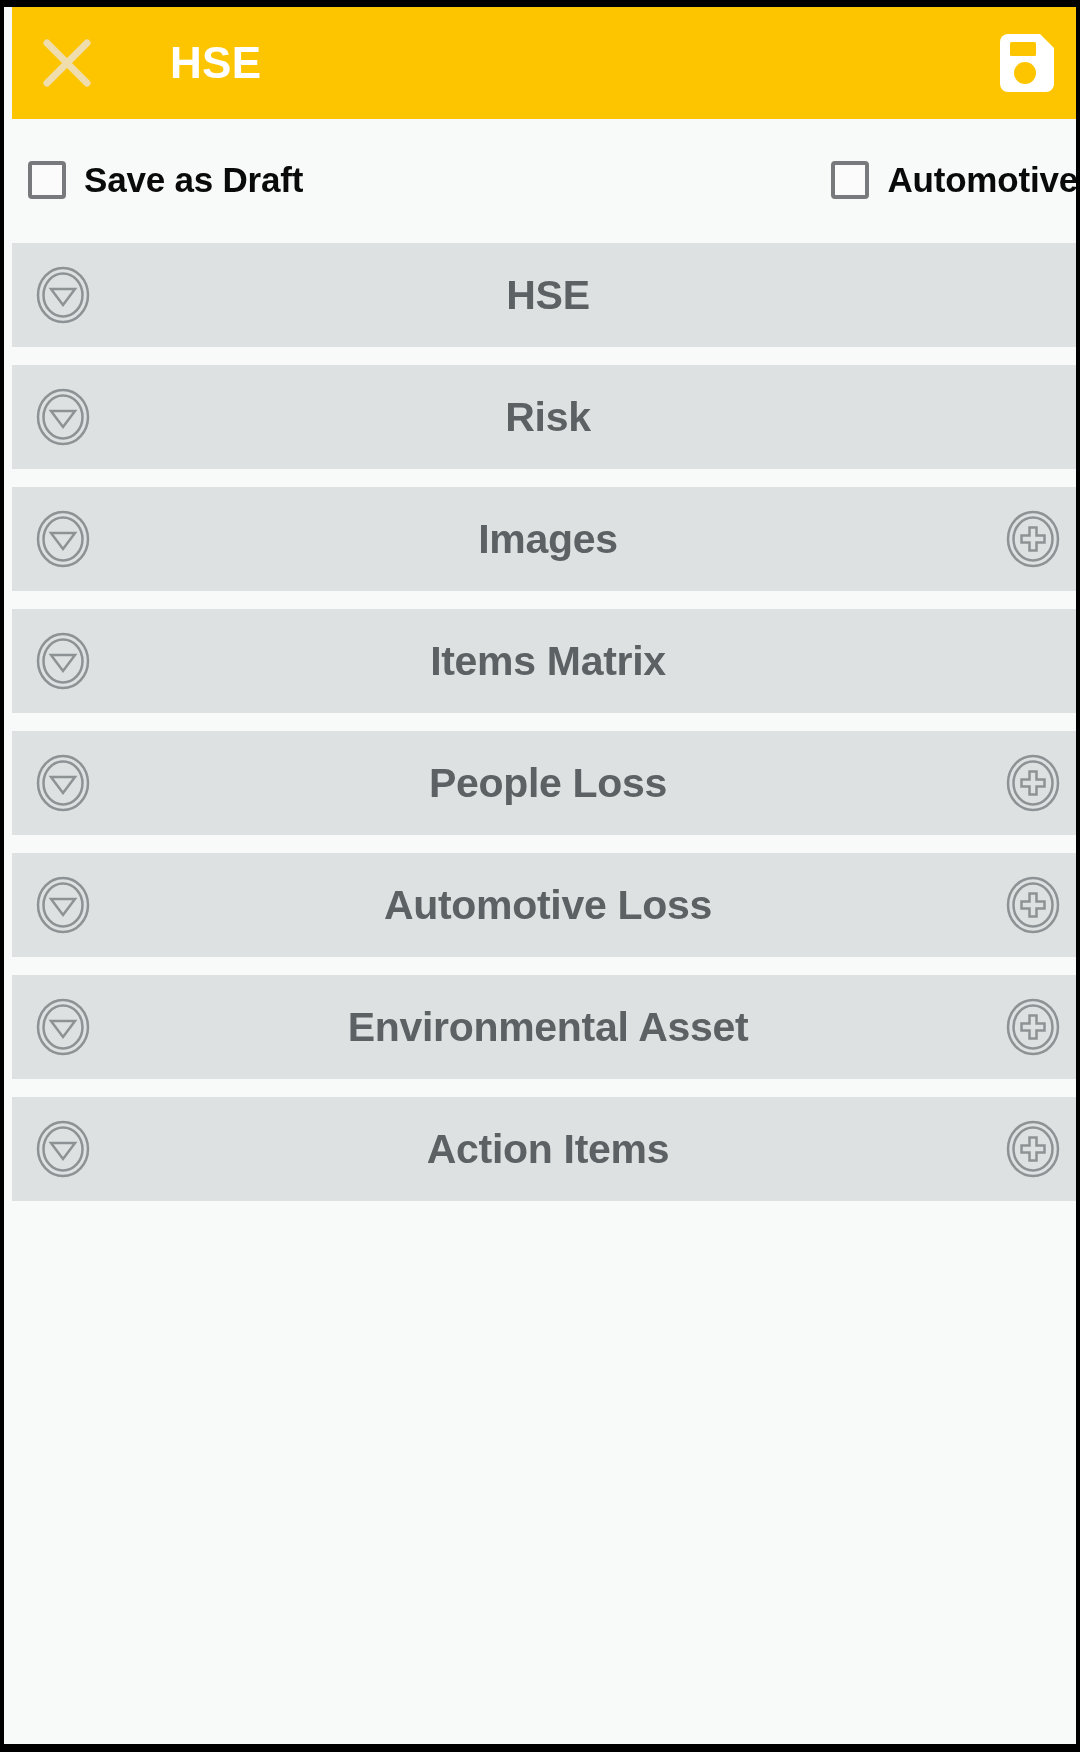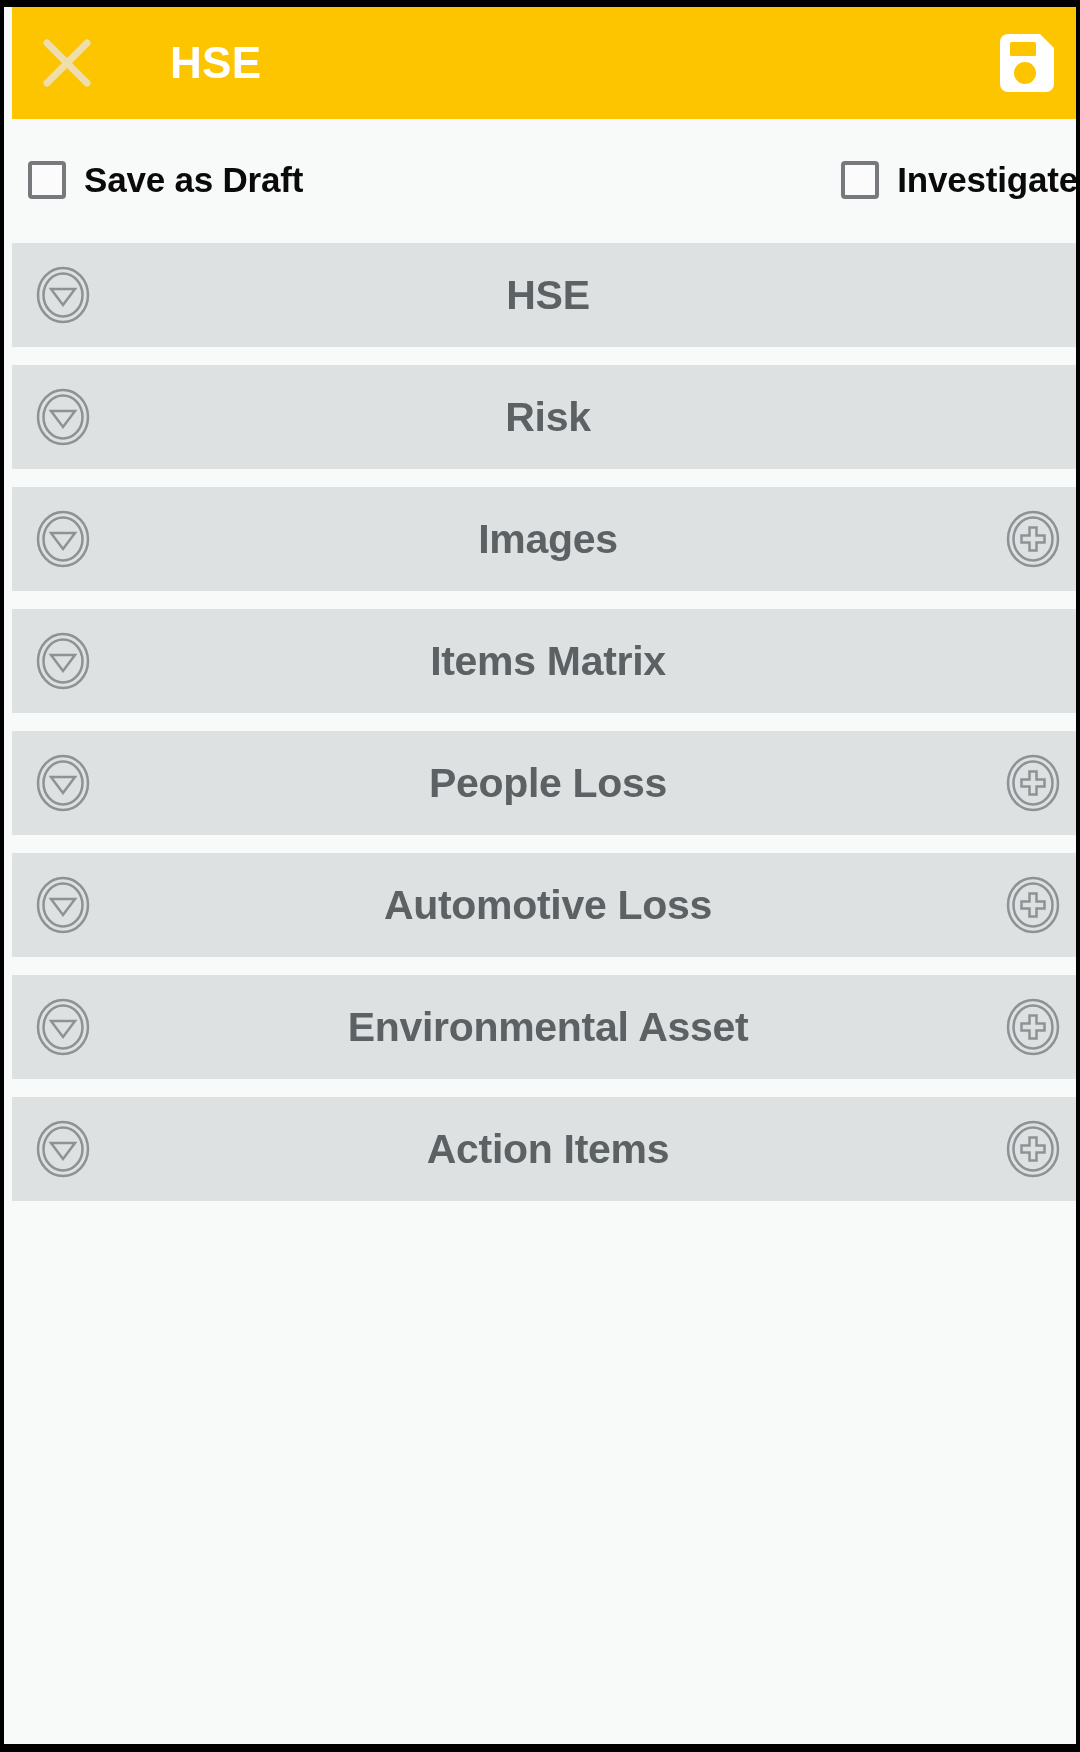--- a/index.html
+++ b/index.html
@@ -238,21 +238,21 @@
 
     <div class="checkbox-bar">
 
       <div class="cb-group left">
         <span class="cb-box"></span>
         <span class="cb-label">Save as Draft</span>
       </div>
 
       <div class="cb-group right">
         <span class="cb-box"></span>
-        <span class="cb-label">Investigate</span>
+        <span class="cb-label">Automotive</span>
       </div>
     </div>
 
     <div class="section-list" id="section-list">
   <div class="section-row">
     <div class="row-toggle">
       <span>
         <svg width="56" height="60" viewBox="0 0 56 60">
           <ellipse cx="28" cy="30" rx="25" ry="27" fill="none" stroke="#8d9295" stroke-width="2.5"></ellipse>
           <ellipse cx="28" cy="30" rx="19.5" ry="21.5" fill="none" stroke="#8d9295" stroke-width="2.5"></ellipse>

